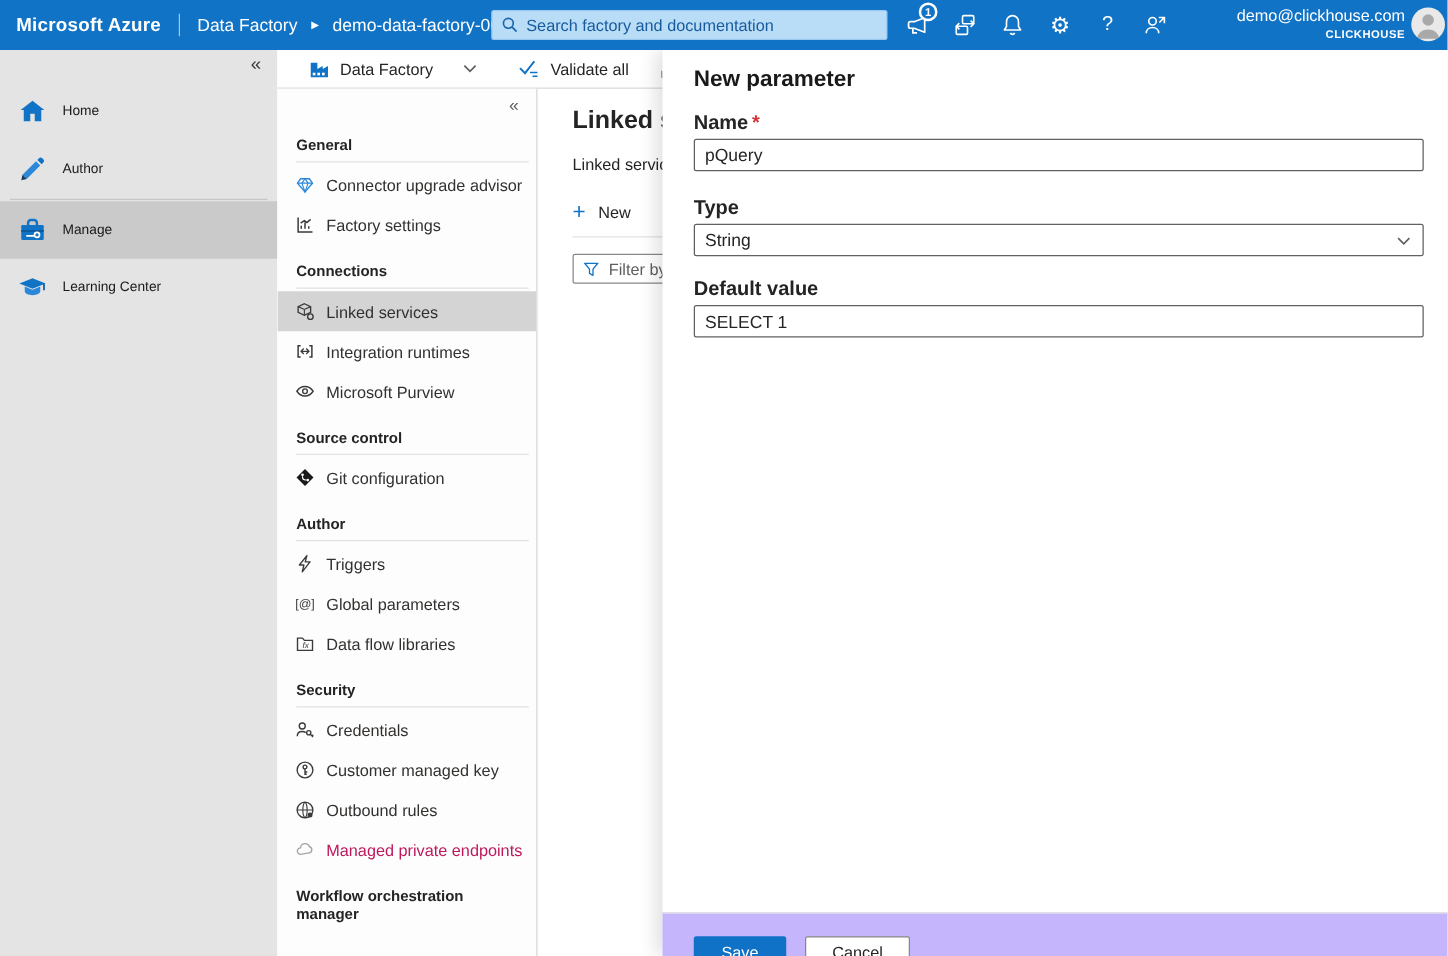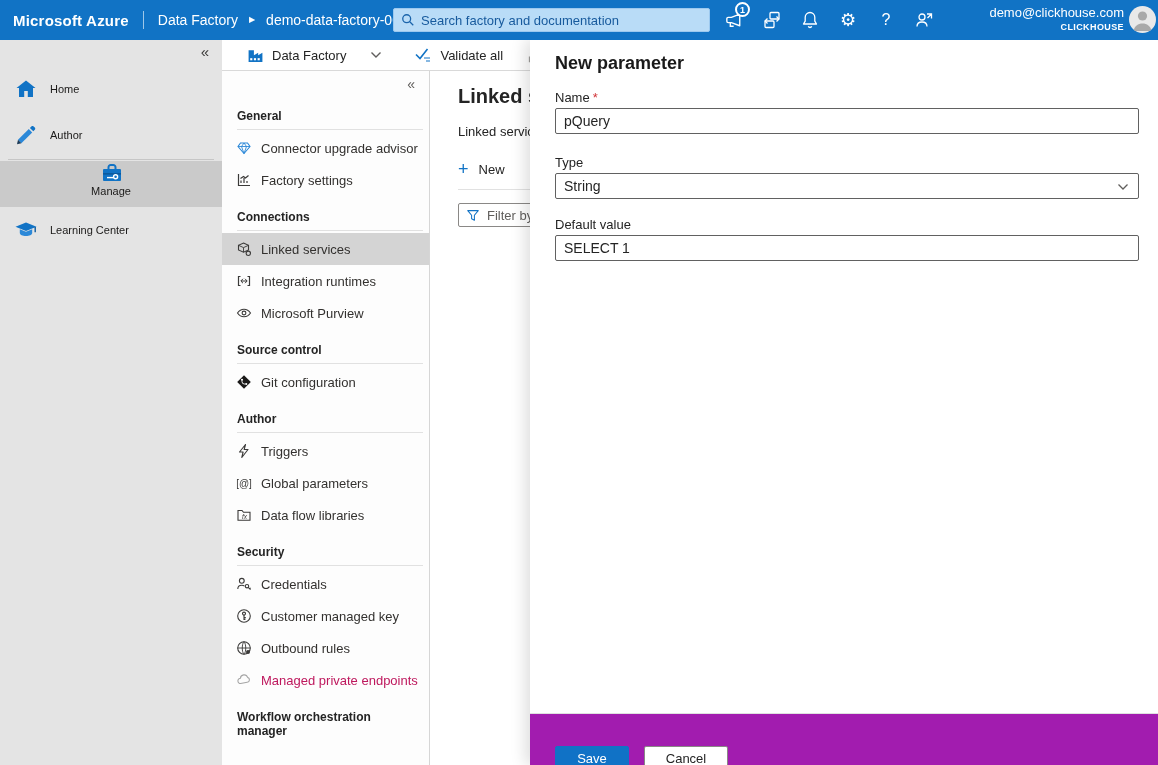--- a/index.html
+++ b/index.html
@@ -31,21 +31,21 @@
   .account .email { font-size:13px; }
   .account .org { font-size:9px; font-weight:700; letter-spacing:.4px; }
   .avatar { position:absolute; right:2px; top:6px; width:27px; height:27px; border-radius:50%;
     background:#e9e9e9; overflow:hidden; cursor:pointer; }
 
   
   .leftnav { position:absolute; left:0; top:40px; width:222px; bottom:0; background:#e4e4e4; }
   .ln-collapse { height:26px; text-align:right; padding:3px 13px 0 0; color:#3b3a39;
     font-size:15px; cursor:pointer; }
   .ln-item { height:46px; display:flex; align-items:center; cursor:pointer; }
-  .ln-item.selected { background:#cacaca;flex-direction:column; }
+  .ln-item.selected { background:#cacaca; }
   .ln-icon { width:24px; height:24px; margin:0 12px 0 14px; flex:none; }
   .ln-label { font-size:11px; color:#1b1a19; }
   .ln-divider { height:1px; background:#c6c6c6; margin:1px 8px; }
 
   
   .content { position:absolute; left:222px; top:40px; right:0; bottom:0; background:#fff; }
   .toolbar { height:31px; border-bottom:1px solid #d9d9d9; display:flex; align-items:center;
     padding-left:25px; background:#fff; }
   .tbr-factory { display:flex; align-items:center; cursor:pointer; }
   .tbr-label { font-size:13px; color:#242424; margin-left:8px; }
@@ -80,32 +80,32 @@
   .filterbox { margin-top:13px; width:300px; height:24px; border:1px solid #8a8886;
     border-radius:2px; display:flex; align-items:center; padding-left:7px; background:#fff; }
   .filterbox input { border:none; outline:none; font-size:13px; color:#605e5c;
     margin-left:7px; width:230px; font-family:inherit; }
   .filterbox input::placeholder { color:#605e5c; opacity:1; }
 
   
   .panel { position:absolute; left:530px; top:40px; right:0; bottom:0; background:#fff;
     box-shadow:-5px 0 14px rgba(0,0,0,.13); z-index:10; padding:0 19px 0 25px; }
   .panel-title { margin-top:13px; font-size:18px; font-weight:700; color:#1a1a1a; }
-  .flabel { font-size:13px; font-weight:400; color:#242424; }
+  .flabel { font-size:16px; font-weight:700; color:#242424; }
   .req { color:#d13438; margin-left:3px; }
   .l-name { margin-top:16px; } .l-type { margin-top:21px; } .l-def { margin-top:18px; }
   .tinput { display:block; width:100%; height:26px; margin-top:3px; border:1px solid #616161;
     border-radius:2px; padding:0 8px; font-size:14px; color:#242424; font-family:inherit;
     background:#fff; outline:none; }
   .selectbox { position:relative; width:100%; height:26px; margin-top:3px; border:1px solid #616161;
     border-radius:2px; background:#fff; display:flex; align-items:center; padding:0 8px;
     font-size:14px; color:#242424; cursor:pointer; }
   .selectbox .chev { position:absolute; right:9px; top:9px; }
-  .panel-footer { position:absolute; left:0; right:0; bottom:0; height:52px;
-    border-top:1px solid #e0e0e0; padding:32px 0 0 25px; display:flex; gap:15px; background:#a21caf; }
+  .panel-footer { position:absolute; left:0; right:0; bottom:0; height:35px;
+    border-top:1px solid #e0e0e0; padding:18px 0 0 25px; display:flex; gap:15px; background:#c4b5fd; }
   .btn { height:24px; font-size:13px; border-radius:2px; cursor:pointer; font-family:inherit; }
   .btn-save { width:74px; background:#1072c6; border:1px solid #1072c6; color:#fff; }
   .btn-cancel { width:84px; background:#fff; border:1px solid #8a8886; color:#242424; }
 </style>
 </head>
 <body>
 
 <div class="topbar">
   <div class="brand">Microsoft Azure</div>
   <div class="tb-sep"></div>

